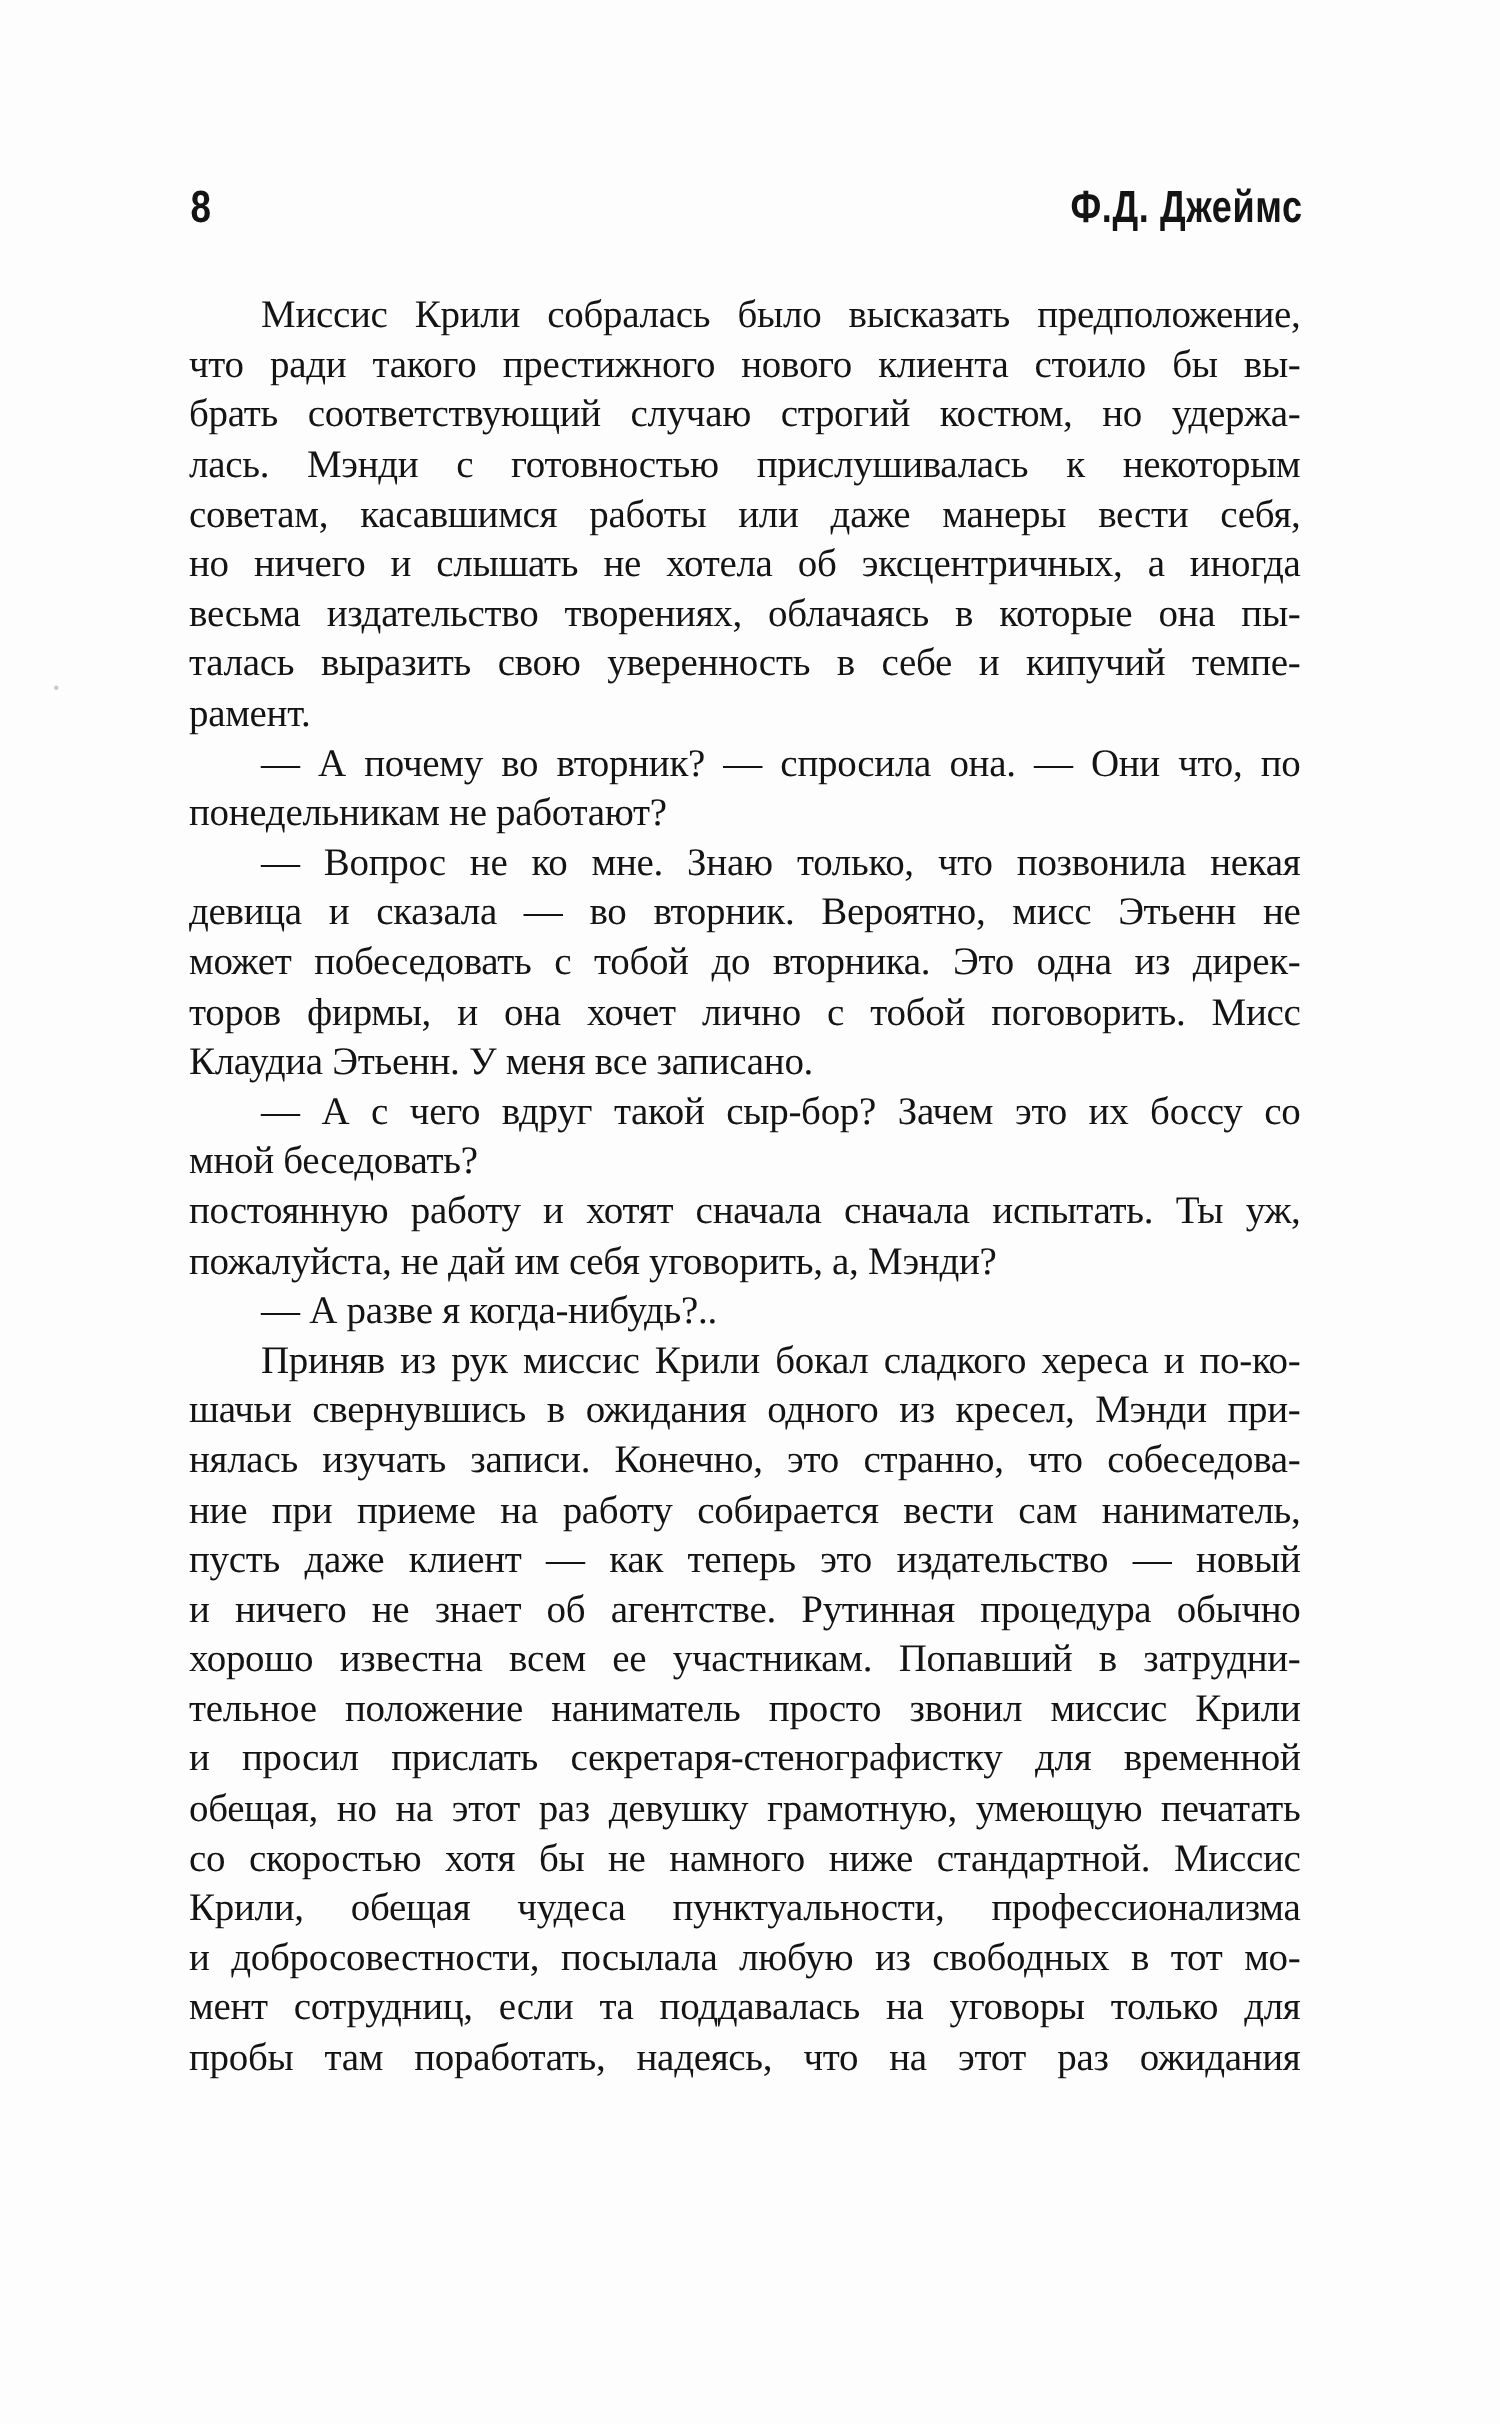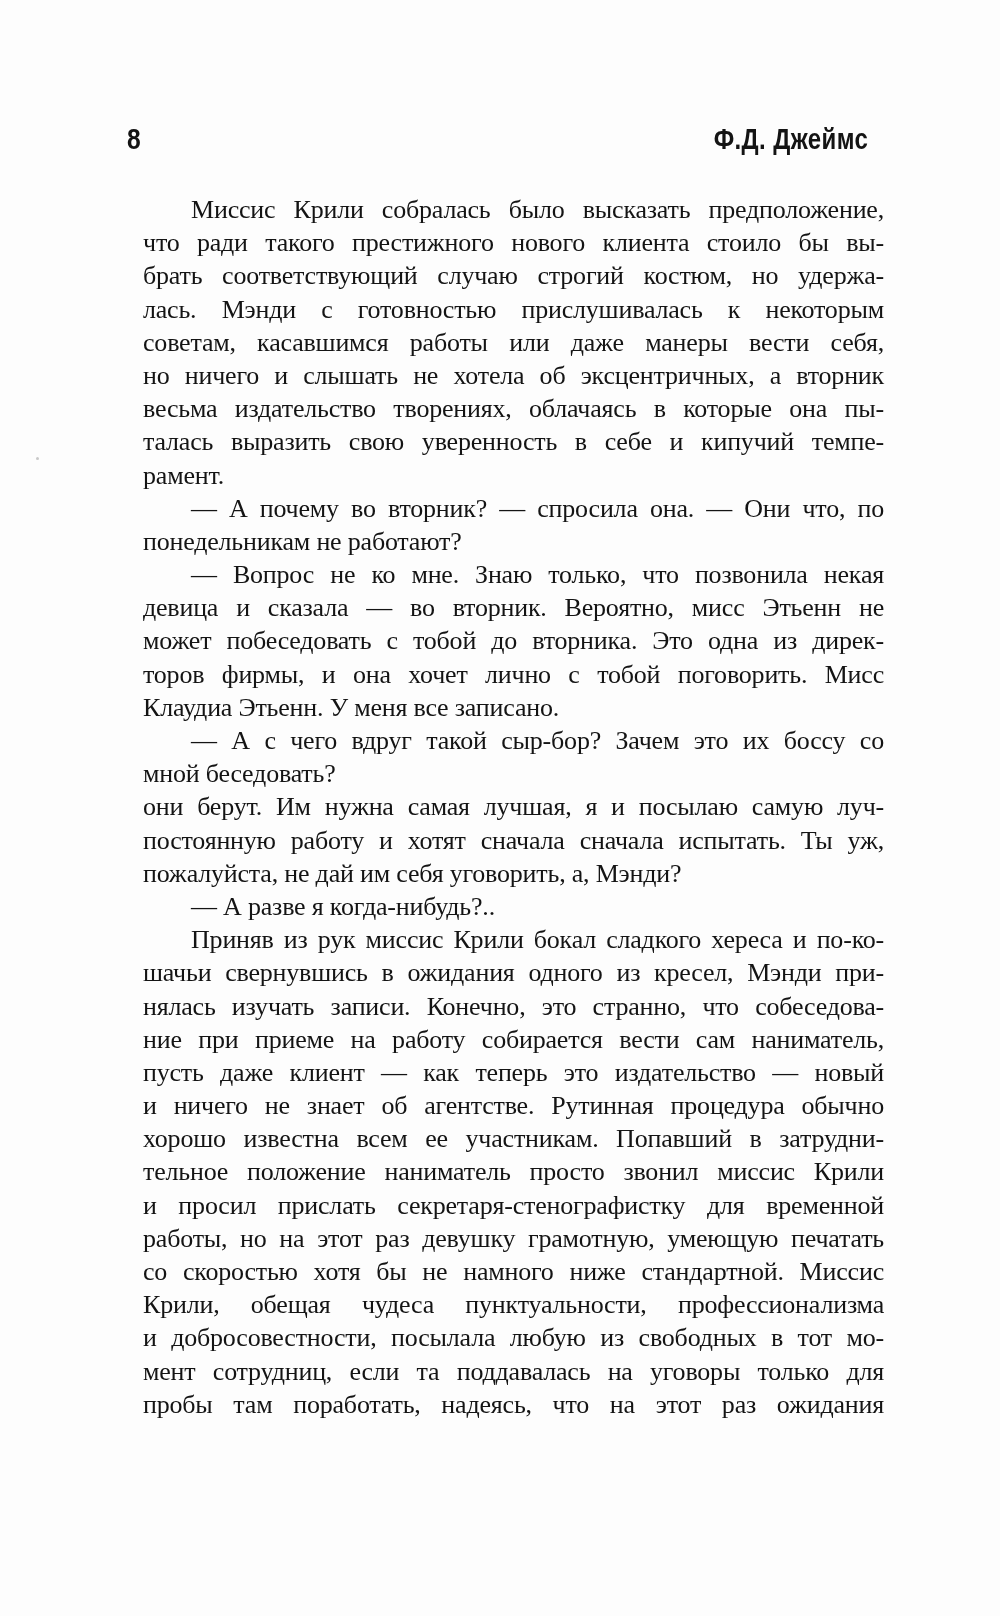--- a/index.html
+++ b/index.html
@@ -42,21 +42,21 @@
     display: inline-block;
     transform: scaleX(0.80);
     transform-origin: right center;
     letter-spacing: 0.5px;
     white-space: nowrap;
   }
   
   .text-block {
     position: absolute;
     top: 193px;
-    left: 143px;
+    left: 126px;
     width: 741px;
     font-size: 26px;
     letter-spacing: -0.2px;
   }
   .paragraph { margin: 0; }
   .line {
     height: 33.2px;
     line-height: 33.2px;
     text-align: justify;
     text-align-last: justify;
@@ -92,59 +92,58 @@
 
   <div class="scan-speck"></div>
 
   <div class="text-block" id="text-block">
       <div class="paragraph">
         <div class="line first-line">Миссис Крили собралась было высказать предположение,</div>
         <div class="line">что ради такого престижного нового клиента стоило бы вы-</div>
         <div class="line">брать соответствующий случаю строгий костюм, но удержа-</div>
         <div class="line">лась. Мэнди с готовностью прислушивалась к некоторым</div>
         <div class="line">советам, касавшимся работы или даже манеры вести себя,</div>
-        <div class="line">но ничего и слышать не хотела об эксцентричных, а вторник</div>
+        <div class="line">но ничего и слышать не хотела об эксцентричных, а иногда</div>
         <div class="line">весьма издательство творениях, облачаясь в которые она пы-</div>
         <div class="line">талась выразить свою уверенность в себе и кипучий темпе-</div>
         <div class="line unjustified-last">рамент.</div>
       </div>
       <div class="paragraph">
         <div class="line first-line">— А почему во вторник? — спросила она. — Они что, по</div>
         <div class="line unjustified-last">понедельникам не работают?</div>
       </div>
       <div class="paragraph">
         <div class="line first-line">— Вопрос не ко мне. Знаю только, что позвонила некая</div>
         <div class="line">девица и сказала — во вторник. Вероятно, мисс Этьенн не</div>
         <div class="line">может побеседовать с тобой до вторника. Это одна из дирек-</div>
         <div class="line">торов фирмы, и она хочет лично с тобой поговорить. Мисс</div>
         <div class="line unjustified-last">Клаудиа Этьенн. У меня все записано.</div>
       </div>
       <div class="paragraph">
         <div class="line first-line">— А с чего вдруг такой сыр-бор? Зачем это их боссу со</div>
         <div class="line unjustified-last">мной беседовать?</div>
       </div>
       <div class="paragraph">
-        <div class="line">они берут. Им нужна самая лучшая, я и посылаю самую луч-</div>
         <div class="line">постоянную работу и хотят сначала сначала испытать. Ты уж,</div>
         <div class="line unjustified-last">пожалуйста, не дай им себя уговорить, а, Мэнди?</div>
       </div>
       <div class="paragraph">
         <div class="line first-line unjustified-last">— А разве я когда-нибудь?..</div>
       </div>
       <div class="paragraph">
         <div class="line first-line">Приняв из рук миссис Крили бокал сладкого хереса и по-ко-</div>
         <div class="line">шачьи свернувшись в ожидания одного из кресел, Мэнди при-</div>
         <div class="line">нялась изучать записи. Конечно, это странно, что собеседова-</div>
         <div class="line">ние при приеме на работу собирается вести сам наниматель,</div>
         <div class="line">пусть даже клиент — как теперь это издательство — новый</div>
         <div class="line">и ничего не знает об агентстве. Рутинная процедура обычно</div>
         <div class="line">хорошо известна всем ее участникам. Попавший в затрудни-</div>
         <div class="line">тельное положение наниматель просто звонил миссис Крили</div>
         <div class="line">и просил прислать секретаря-стенографистку для временной</div>
-        <div class="line">работы, но на этот раз девушку грамотную, умеющую печатать</div>
+        <div class="line">обещая, но на этот раз девушку грамотную, умеющую печатать</div>
         <div class="line">со скоростью хотя бы не намного ниже стандартной. Миссис</div>
         <div class="line">Крили, обещая чудеса пунктуальности, профессионализма</div>
         <div class="line">и добросовестности, посылала любую из свободных в тот мо-</div>
         <div class="line">мент сотрудниц, если та поддавалась на уговоры только для</div>
         <div class="line">пробы там поработать, надеясь, что на этот раз ожидания</div>
       </div>
     </div>
 
 </div>
 

